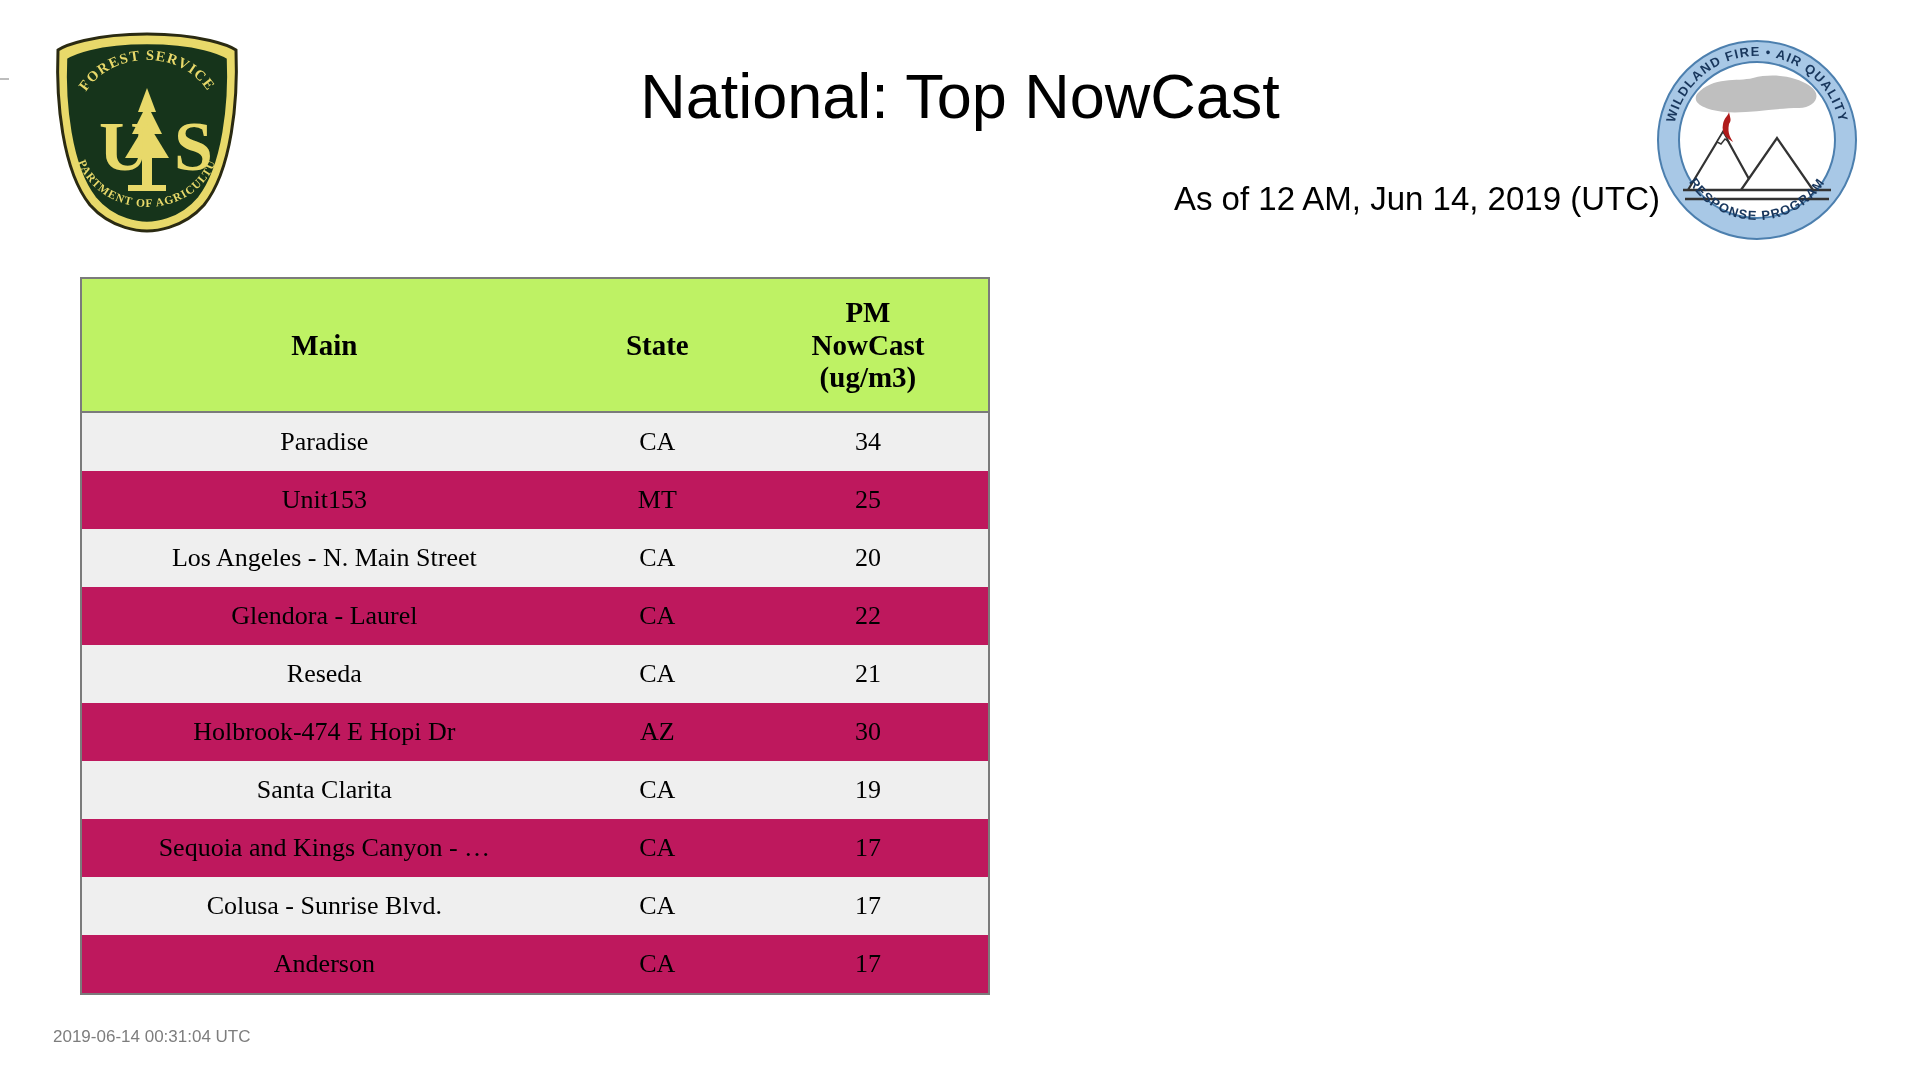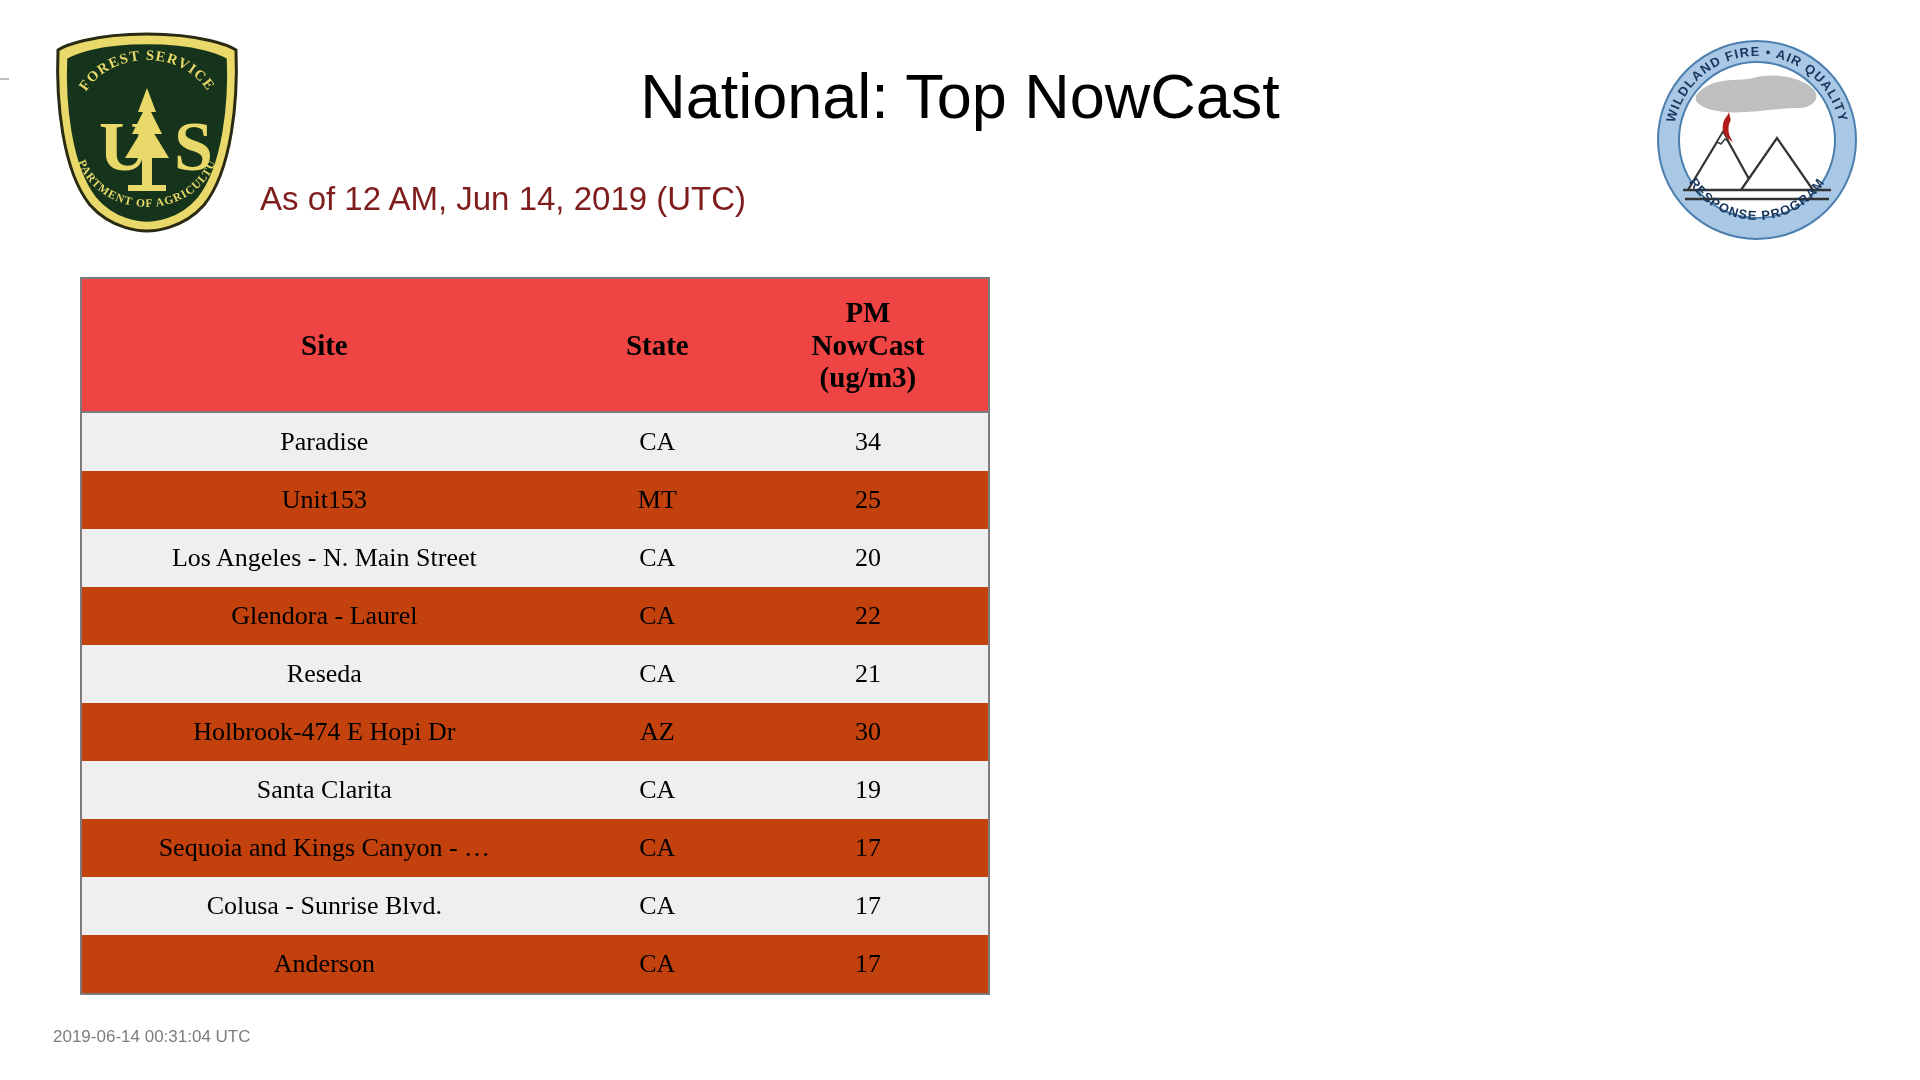--- a/index.html
+++ b/index.html
@@ -50,42 +50,42 @@
     font-size: 63px;
     font-family: "Liberation Sans", sans-serif;
     color: #000000;
     letter-spacing: 0px;
   }
   .subtitle {
     position: absolute;
     left: 260px;
     top: 180px;
     width: 1400px;
-    text-align: left;
+    text-align: right;
     font-size: 33px;
     font-family: "Liberation Sans", sans-serif;
-    color: #7f1d1d;
+    color: #000000;
   }
 
   
   .table-wrap {
     position: absolute;
     left: 80px;
     top: 277px;
     width: 910px;
     border: 2px solid #7b7b7b;
     box-sizing: border-box;
   }
   table.nowcast {
     border-collapse: collapse;
     width: 100%;
     table-layout: fixed;
   }
   table.nowcast th {
-    background: #ef4444;
+    background: #bef264;
     font-weight: bold;
     font-size: 29px;
     text-align: center;
     padding: 10px 4px;
     height: 112px;
     vertical-align: middle;
     border-bottom: 2px solid #7b7b7b;
     color: #000;
     line-height: 1.12;
   }
@@ -97,21 +97,21 @@
     vertical-align: middle;
     color: #000;
     white-space: nowrap;
     overflow: hidden;
     text-overflow: ellipsis;
   }
   table.nowcast tr.odd td {
     background: #efefef;
   }
   table.nowcast tr.even td {
-    background: #c2410c;
+    background: #be185d;
   }
   col.c-site { width: 53.5%; }
   col.c-state { width: 20%; }
   col.c-value { width: 26.5%; }
 
   
   .timestamp {
     position: absolute;
     left: 53px;
     top: 1027px;
@@ -197,21 +197,21 @@
 
   <div class="table-wrap">
     <table class="nowcast">
       <colgroup>
         <col class="c-site">
         <col class="c-state">
         <col class="c-value">
       </colgroup>
       <thead>
         <tr>
-          <th>Site</th>
+          <th>Main</th>
           <th>State</th>
           <th>
             <div>PM</div>
             <div>NowCast</div>
             <div>(ug/m3)</div>
           </th>
         </tr>
       </thead>
       <tbody>
         <tr class="odd">

